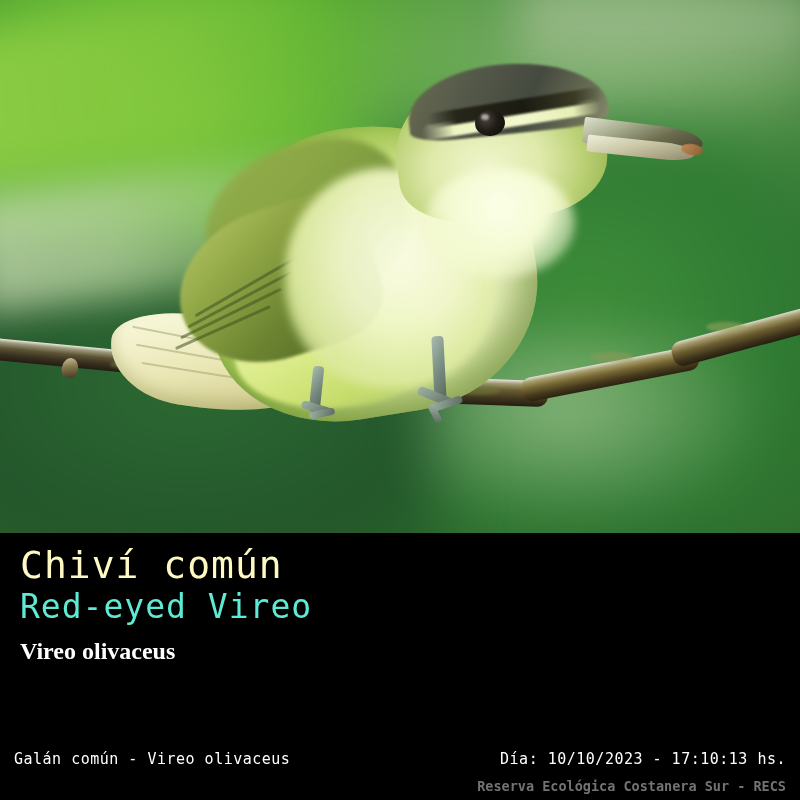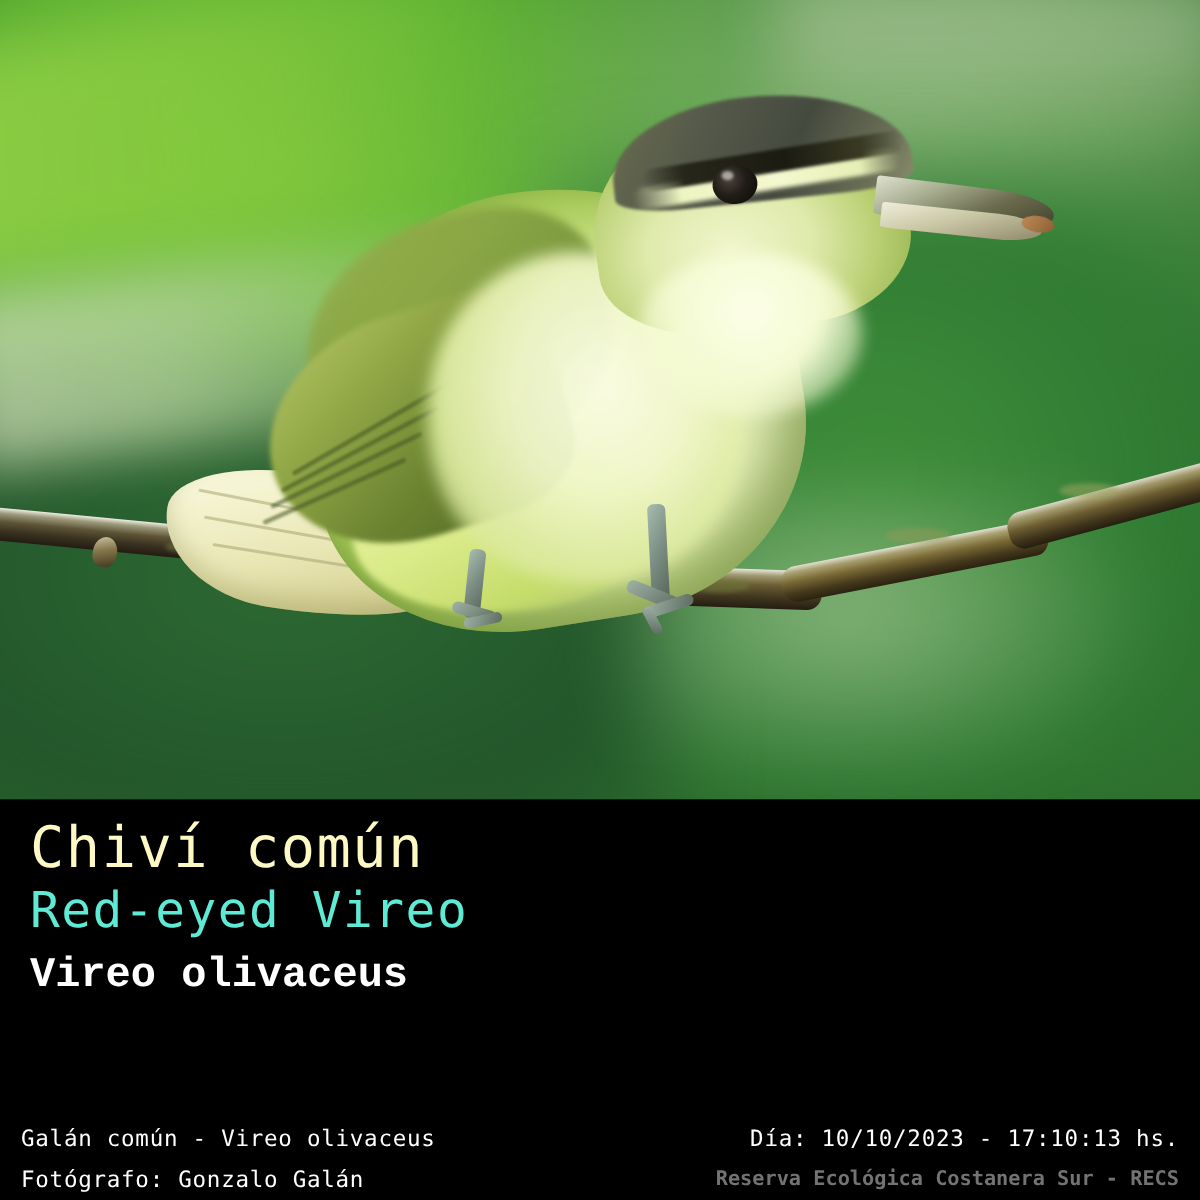--- a/index.html
+++ b/index.html
@@ -125,21 +125,21 @@
   .toe{position:absolute;background:linear-gradient(120deg,#9fb2a6,#5d6b60);border-radius:4px;}
 
   
   #caption{position:absolute;left:0;top:533px;width:800px;height:267px;background:#000;}
 
   #titles{position:absolute;left:20px;top:10px;}
   .t-common{font-family:"DejaVu Sans Mono",monospace;color:#fef9c3;font-size:38px;line-height:44px;
             letter-spacing:1px;white-space:nowrap;}
   .t-english{font-family:"DejaVu Sans Mono",monospace;color:#5eead4;font-size:33px;line-height:40px;
             letter-spacing:1px;white-space:nowrap;}
-  .t-sci{font-family:Liberation Mono, monospace;color:#fff;font-size:28px;line-height:40px;
+  .t-sci{font-family:Liberation Serif, serif;color:#fff;font-size:24px;line-height:40px;
             font-weight:bold;letter-spacing:0px;white-space:nowrap;margin-top:4px;}
 
   
   #footer{position:absolute;left:0;top:740px;width:800px;height:60px;}
   .f-left{position:absolute;left:14px;top:6px;}
   .f-right{position:absolute;right:14px;top:6px;text-align:right;}
   .f-line{font-family:"DejaVu Sans Mono",monospace;color:#fff;font-size:15px;line-height:27px;
           white-space:nowrap;letter-spacing:.5px;}
   .f-small{font-family:"DejaVu Sans Mono",monospace;color:#737373;font-size:13.5px;line-height:27px;
           white-space:nowrap;font-weight:bold;letter-spacing:0px;}
@@ -218,21 +218,20 @@
       <div class="t-common">Chiví común</div>
       <div class="t-english">Red-eyed Vireo</div>
       <div class="t-sci">Vireo olivaceus</div>
     </div>
 
   </div>
 
   <div id="footer">
     <div class="f-left">
       <div class="f-line">Galán común - Vireo olivaceus</div>
-      <div class="f-line">Fotógrafo: Gonzalo Galán</div>
     </div>
     <div class="f-right">
       <div class="f-line">Día: 10/10/2023 - 17:10:13 hs.</div>
       <div class="f-small">Reserva Ecológica Costanera Sur - RECS</div>
     </div>
   </div>
 
 </div>
 
 </body></html>

